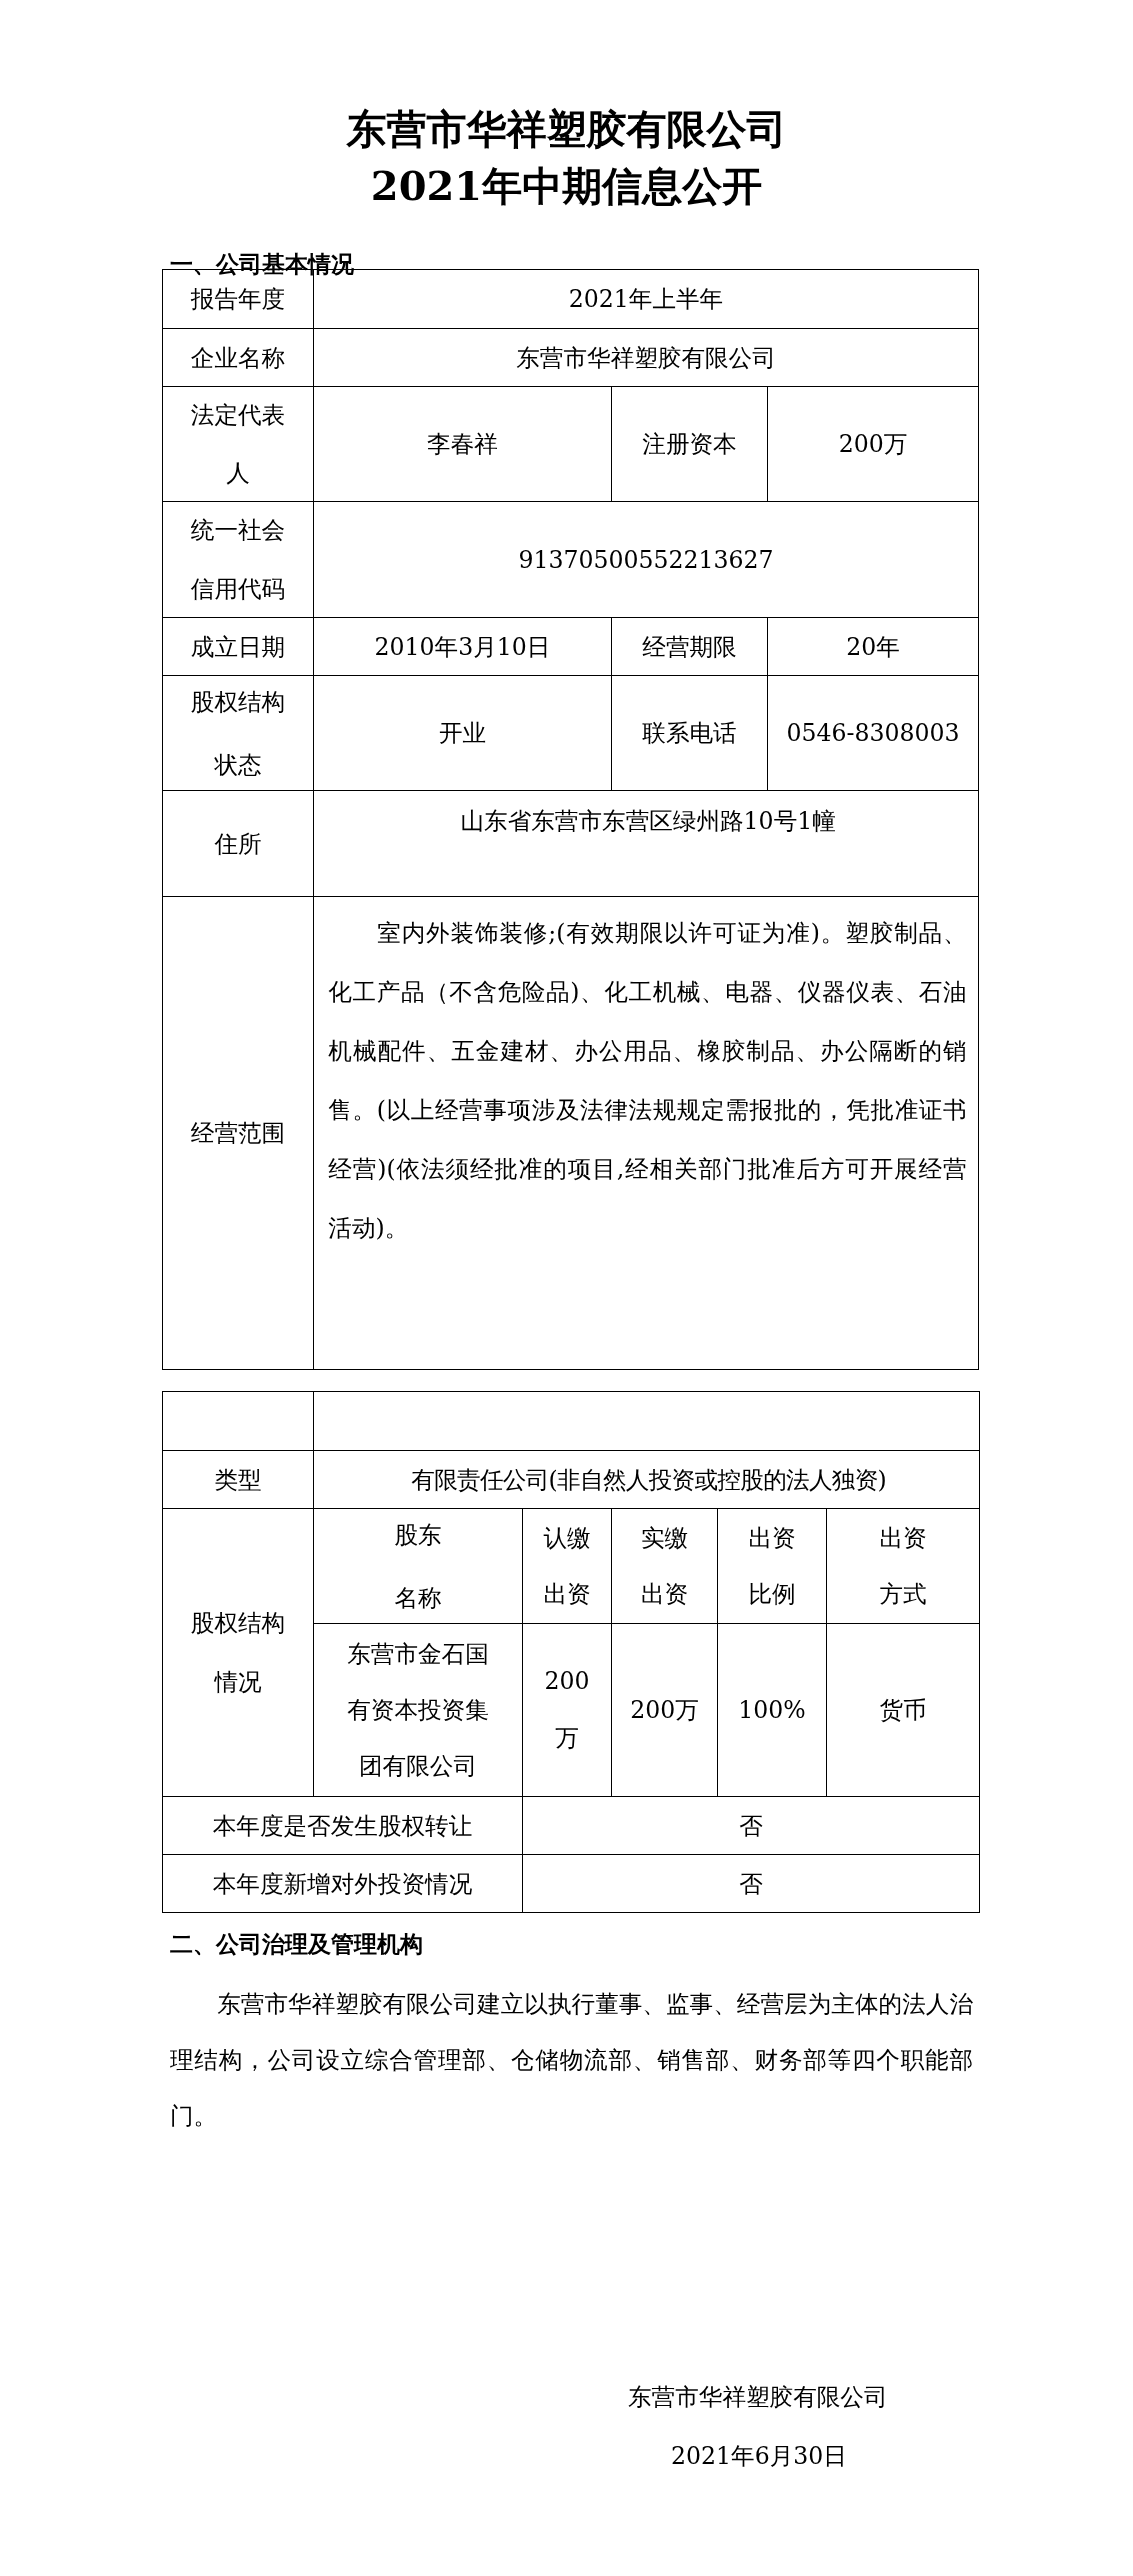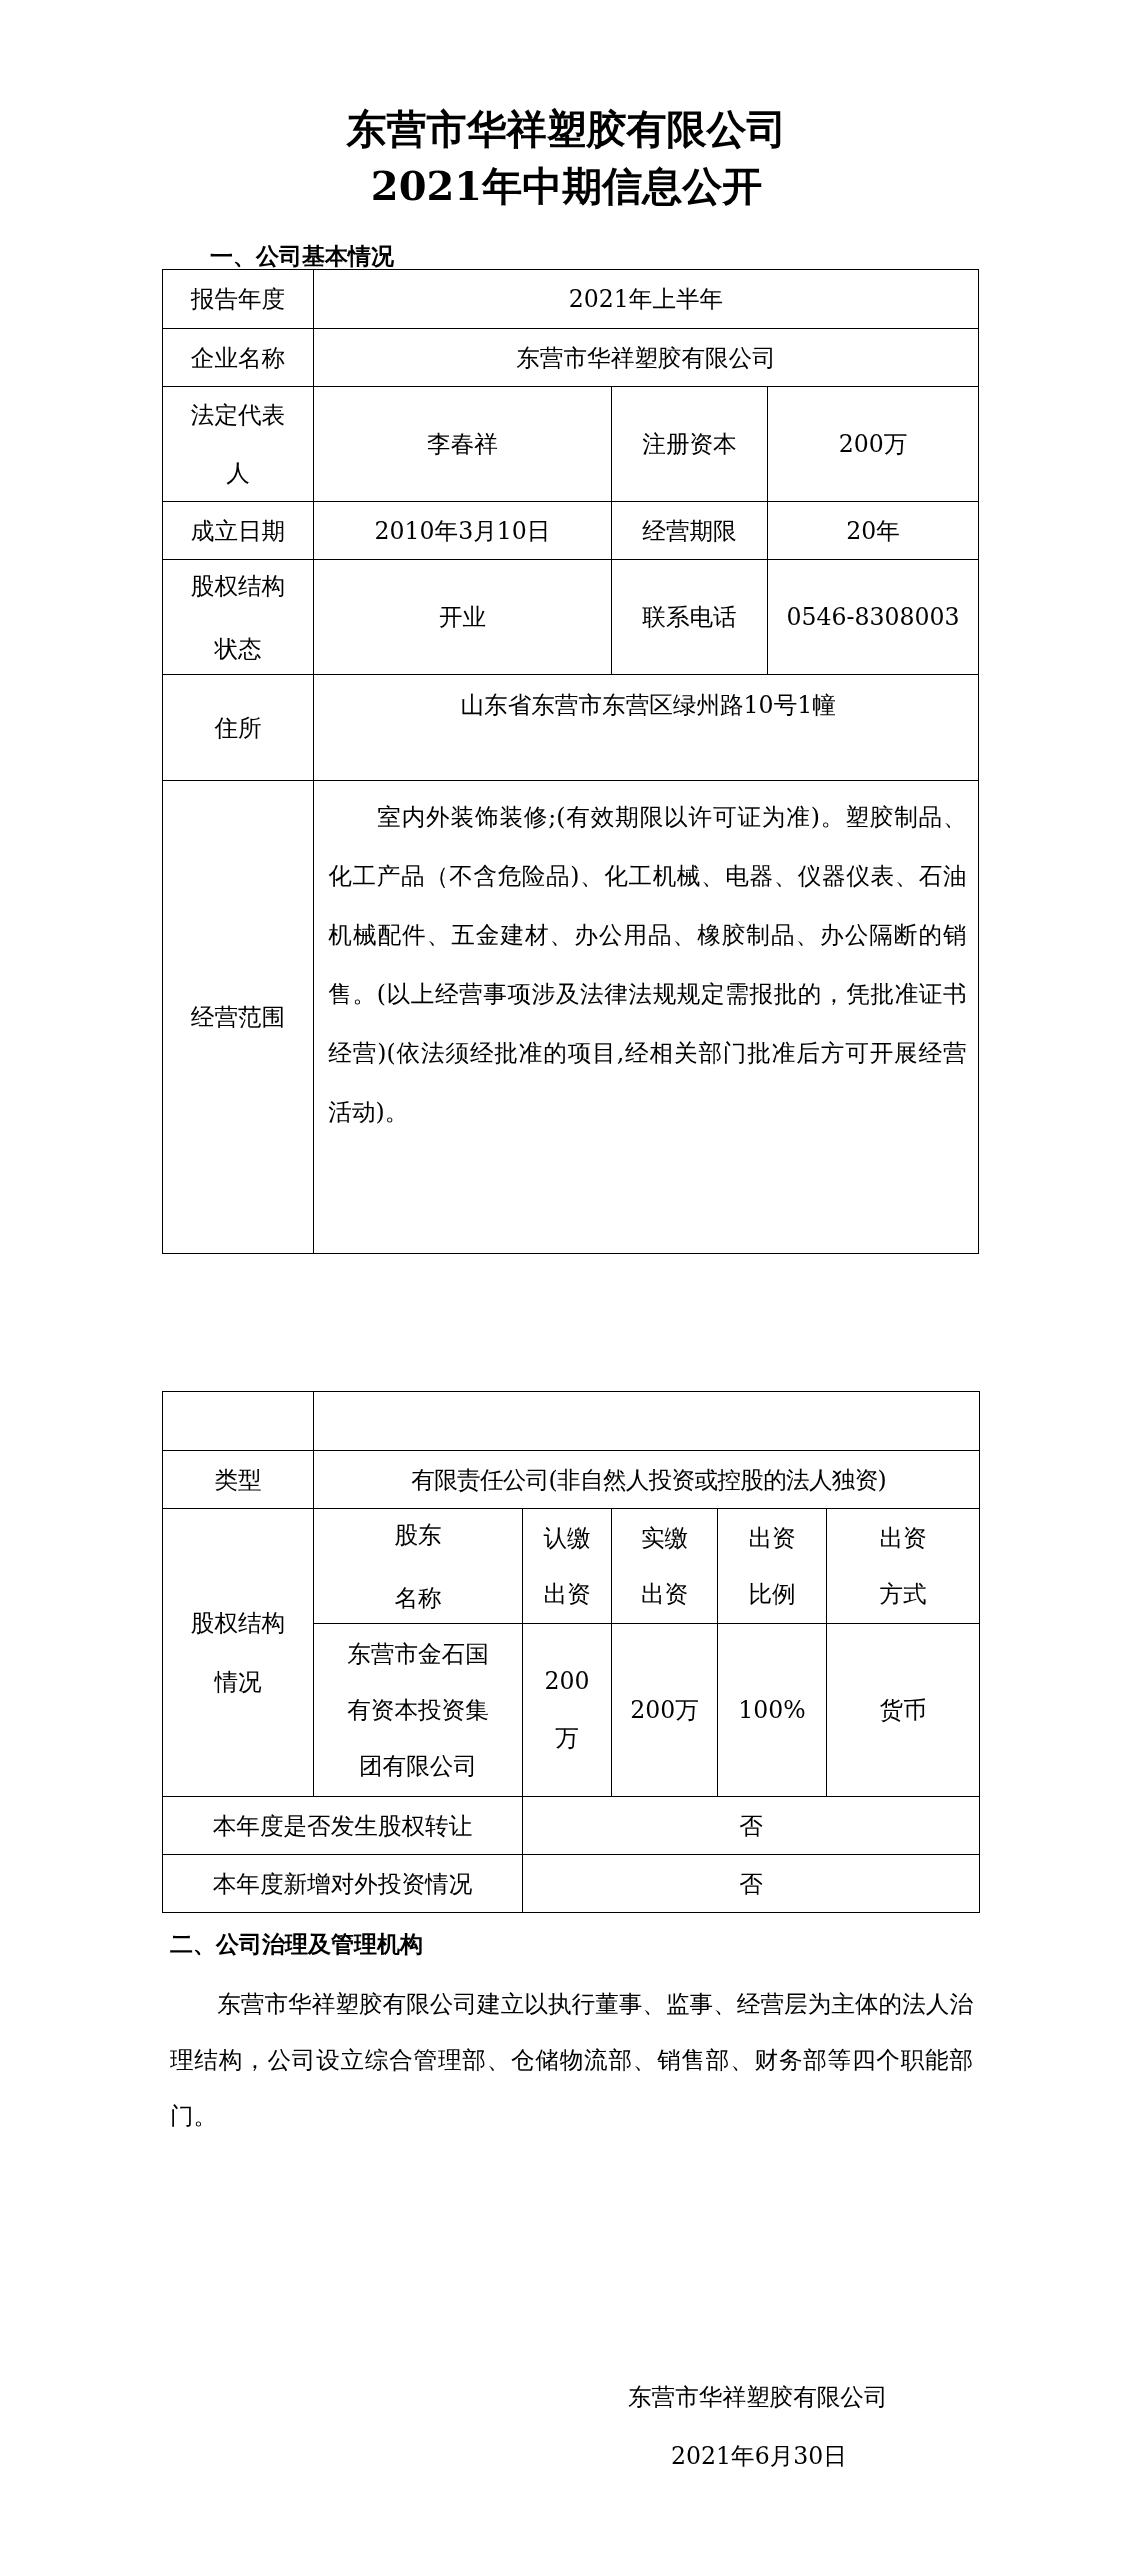--- a/index.html
+++ b/index.html
@@ -18,21 +18,21 @@
   .para { position:absolute; left:170px; width:803px; font-size:23.6px; line-height:56px; text-align:justify; }
   .sig { position:absolute; font-size:23.6px; line-height:28.6px; white-space:nowrap; }
   .stack span { display:block; }
 </style>
 </head>
 <body>
 
 <div class="title" style="top:107px;">东营市华祥塑胶有限公司</div>
 <div class="title" style="top:164px;">2021年中期信息公开</div>
 
-<div class="sec" style="top:242px;margin-left:40px;">一、公司基本情况</div>
+<div class="sec" style="top:250px;">一、公司基本情况</div>
 
 <table class="grid" style="top:269px;">
   <colgroup>
     <col style="width:151px">
     <col style="width:298px">
     <col style="width:156px">
     <col style="width:211px">
   </colgroup>
   <tbody>
       <tr style="height:59px">
@@ -44,20 +44,27 @@
     <td colspan="3">东营市华祥塑胶有限公司</td>
   </tr>
   <tr style="height:115px">
     <td class="stack">
       <span>法定代表</span>
       <span style="margin-top:18.6px">人</span>
     </td>
     <td>李春祥</td>
     <td>注册资本</td>
     <td>200万</td>
+  </tr>
+  <tr style="height:116px">
+    <td class="stack">
+      <span>统一社会</span>
+      <span style="margin-top:18.6px">信用代码</span>
+    </td>
+    <td colspan="3">91370500552213627</td>
   </tr>
   <tr style="height:58px">
     <td>成立日期</td>
     <td>2010年3月10日</td>
     <td>经营期限</td>
     <td>20年</td>
   </tr>
   <tr style="height:115px">
     <td class="stack">
       <span>股权结构</span>

